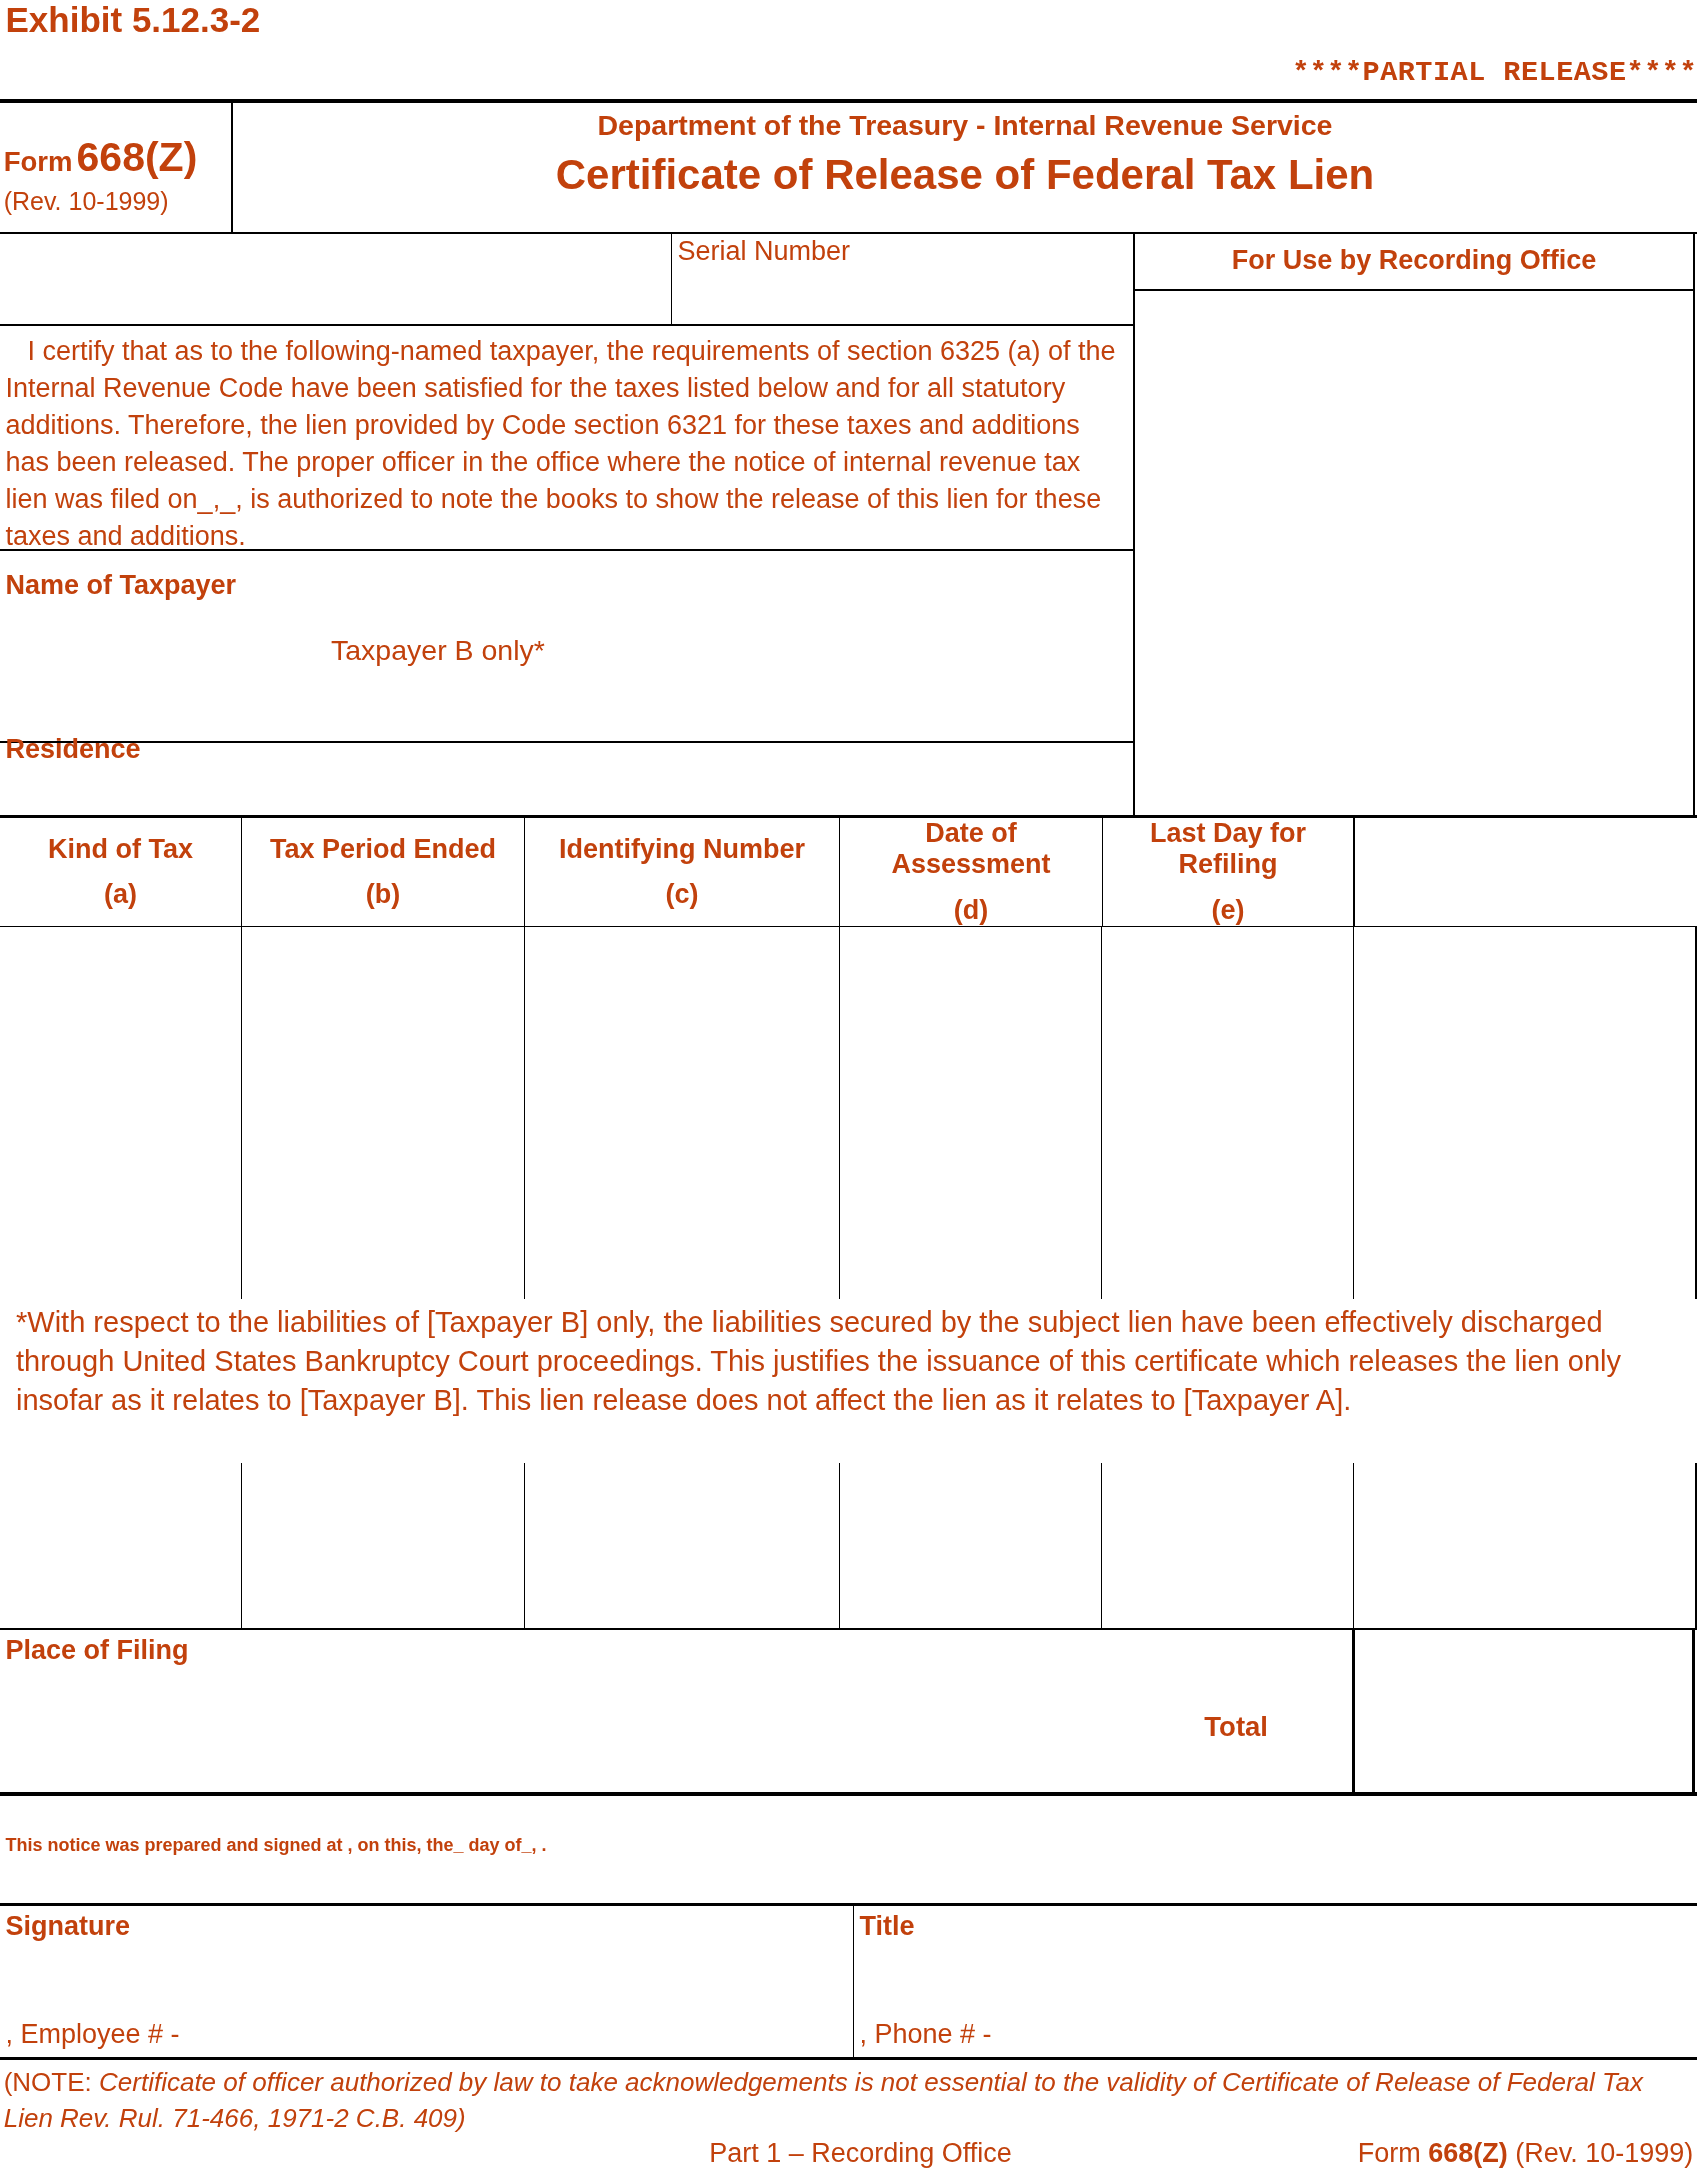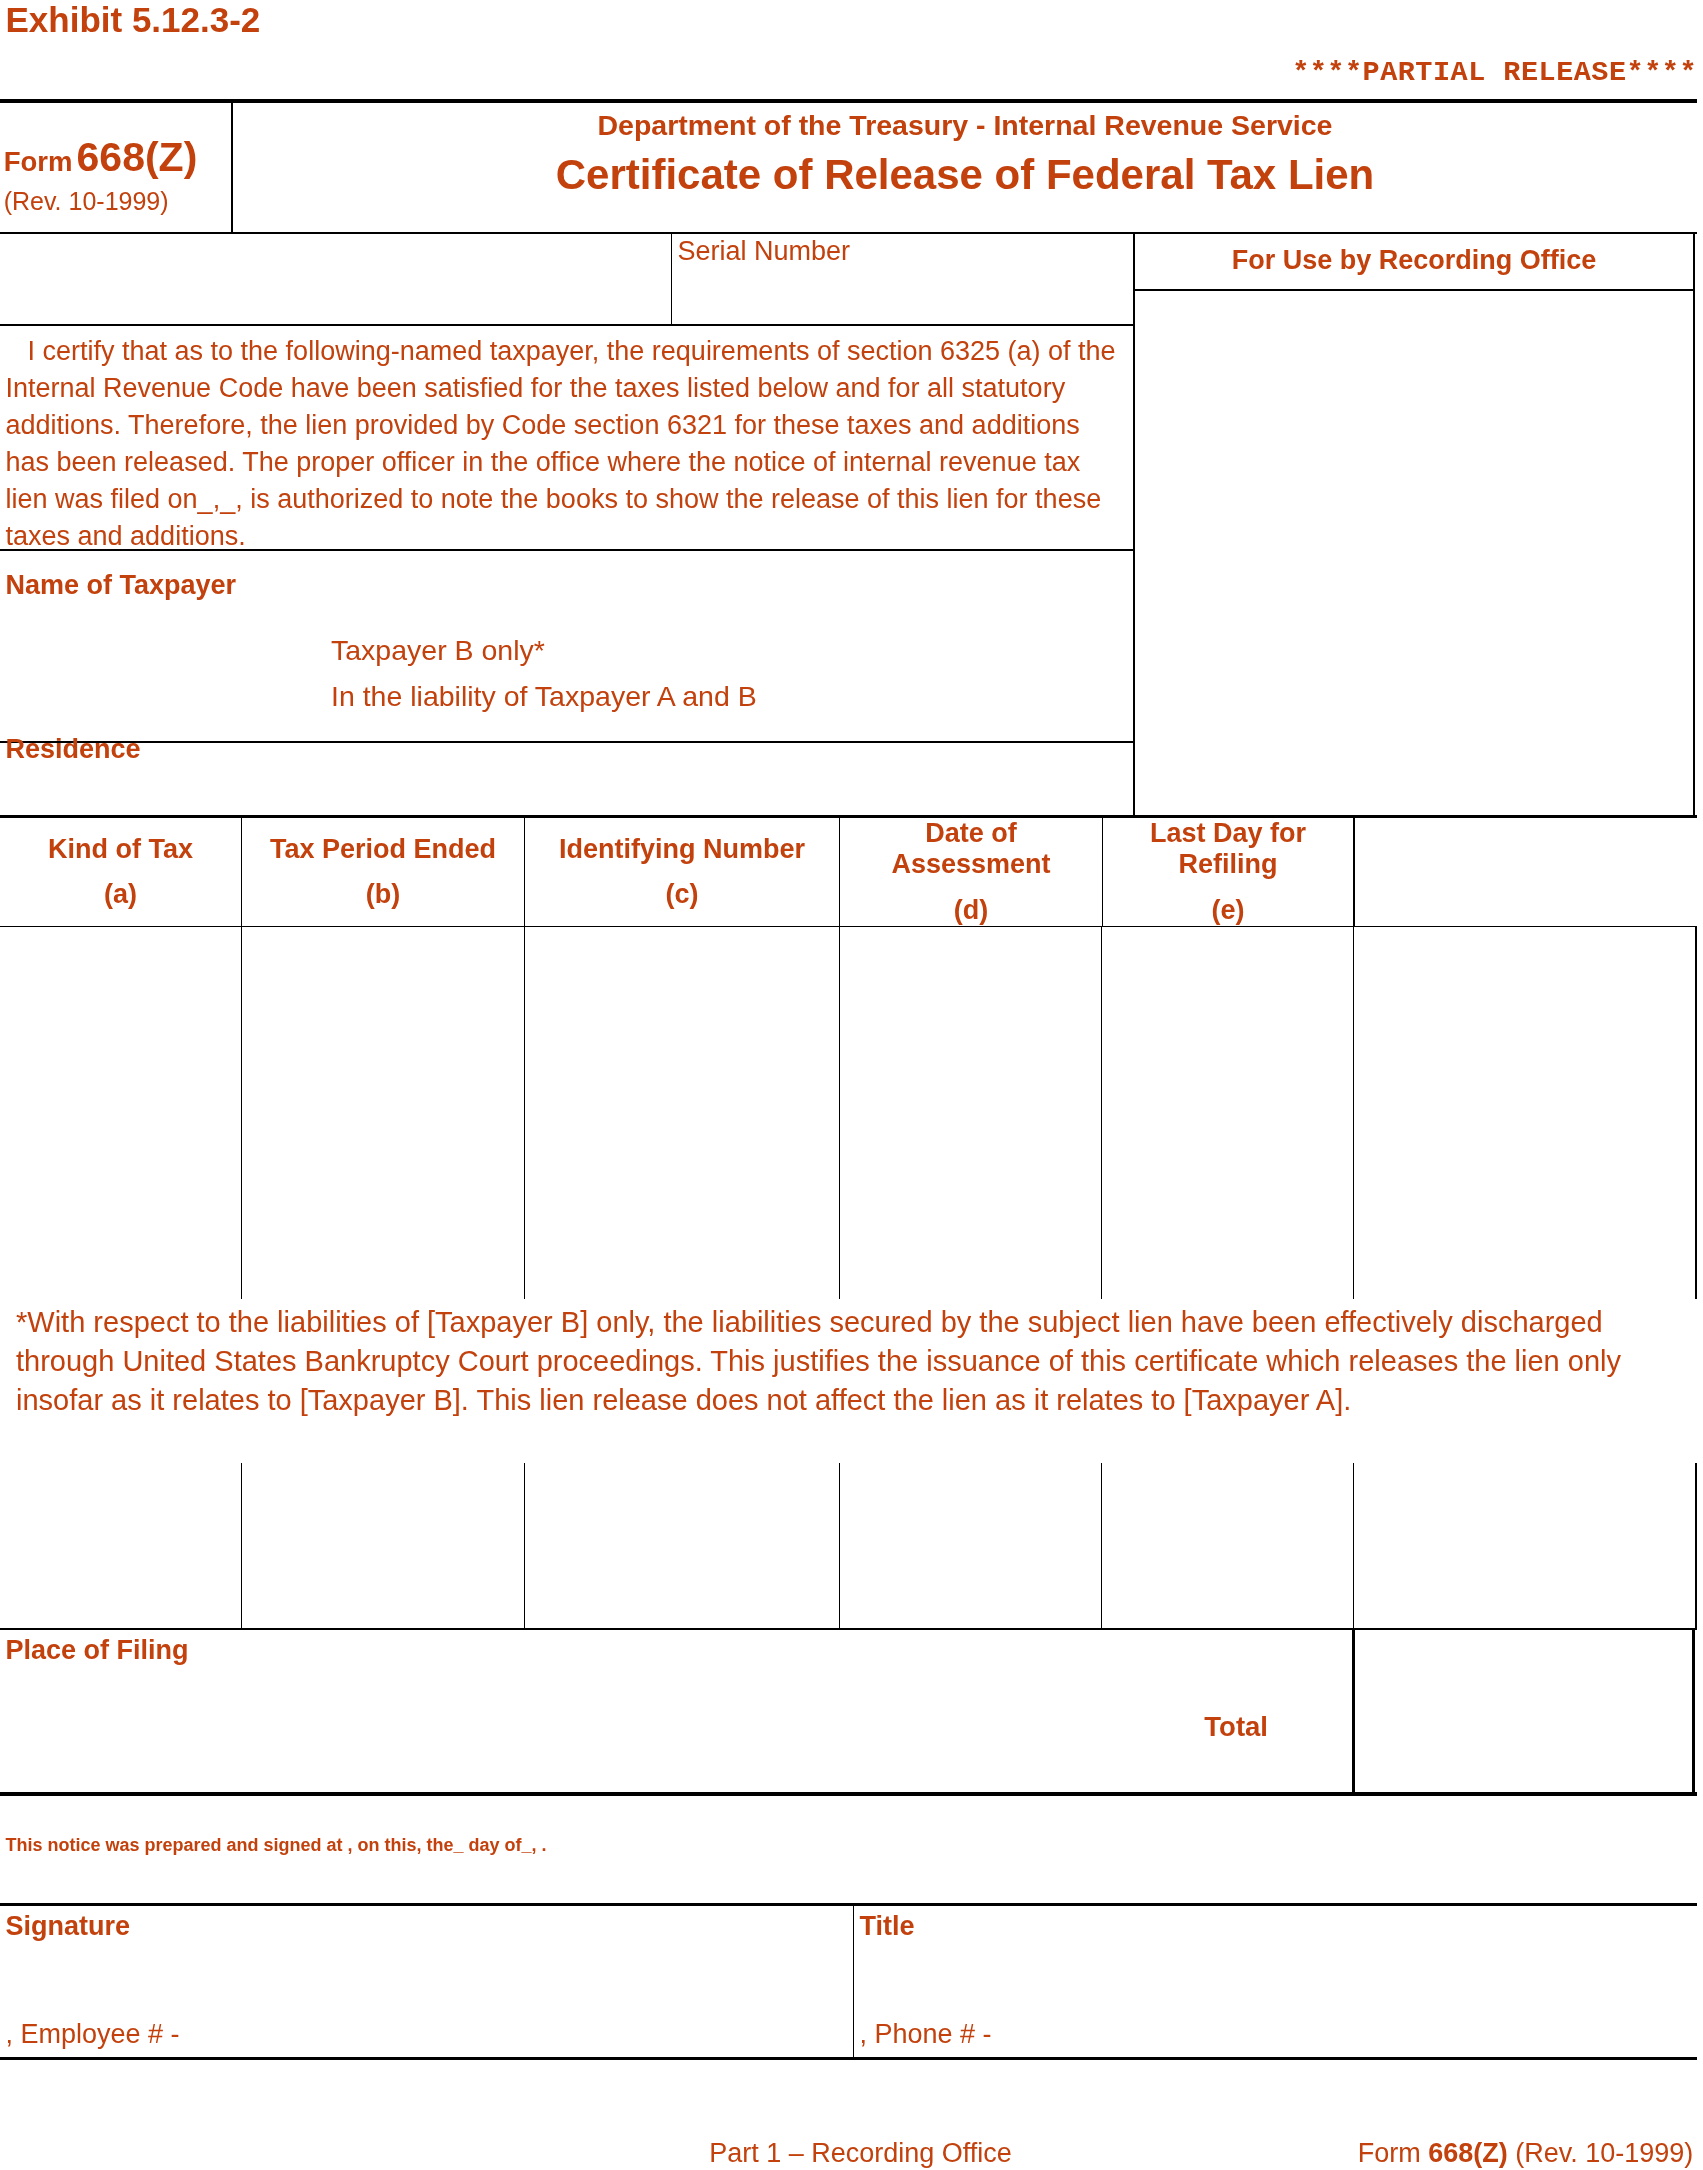--- a/index.html
+++ b/index.html
@@ -106,21 +106,20 @@
   <div class="rec-box">
     <div class="rec-band">For Use by Recording Office</div>
   </div>
 
   <div class="certify">I certify that as to the following-named taxpayer, the requirements of section 6325 (a) of the Internal Revenue Code have been satisfied for the taxes listed below and for all statutory additions.  Therefore, the lien provided by Code section 6321 for these taxes and additions has been released.  The proper officer in the office where the notice of internal revenue tax lien was filed on_,_, is authorized to note the books to show the release of this lien for these taxes and additions.</div>
 
   <div class="name-box">
     <div class="cell-label">Name of Taxpayer</div>
     <div class="name-lines">
       <div>Taxpayer B only*</div>
-      <div>In the liability of Taxpayer A and B</div>
     </div>
   </div>
 
   <div class="res-box">
     <div class="cell-label">Residence</div>
   </div>
 
   <div class="thead">
     <div class="col c1 hcell">
       <span>Kind of Tax</span>
@@ -177,20 +176,23 @@
     <div class="sig-cell sig-left">
       <div class="cell-label">Signature</div>
       <div class="sig-bottom">,  Employee # -</div>
     </div>
     <div class="sig-cell sig-right">
       <div class="cell-label">Title</div>
       <div class="sig-bottom">,  Phone # -</div>
     </div>
   </div>
 
+  <div class="note">
+    <span class="roman">(NOTE: </span><span>Certificate of officer authorized by law to take acknowledgements is not essential to the validity of Certificate of Release of Federal Tax Lien Rev. Rul. 71-466, 1971-2 C.B. 409)</span>
+  </div>
 
   <div class="footer">
     <div class="footer-center">Part 1 – Recording Office</div>
     <div class="footer-right">
       <span>Form </span><span class="bold">668(Z)</span><span> (Rev. 10-1999)</span>
     </div>
   </div>
 
 </div>
 

